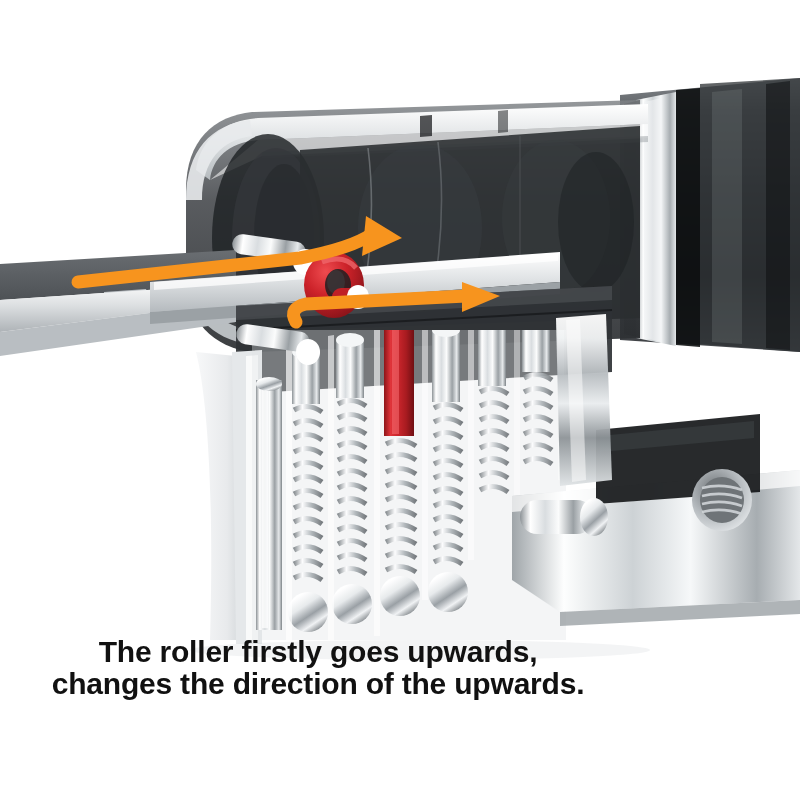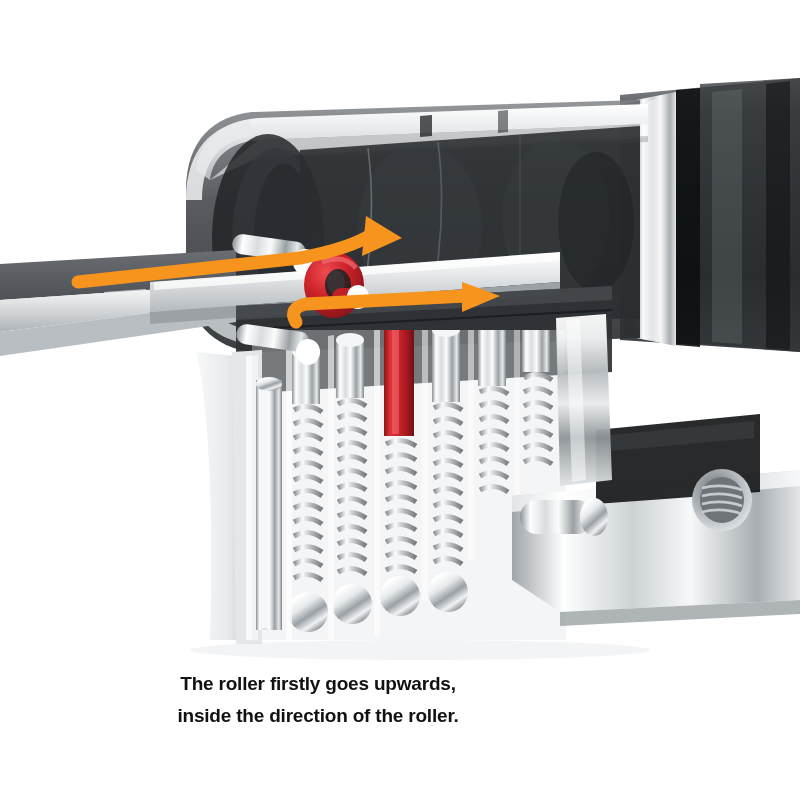--- a/index.html
+++ b/index.html
@@ -18,27 +18,27 @@
   #illustration {
     position:absolute;
     left:0; top:0;
     width:800px; height:660px;
   }
   #illustration svg { display:block; width:800px; height:660px; }
 
   
   #caption {
     position:absolute;
-    left:0; top:668px;
+    left:0; top:636px;
     width:636px;
     text-align:center;
     color:#111111;
     font-family:"Liberation Sans", sans-serif;
     font-weight:bold;
-    font-size:19px;
+    font-size:30px;
     line-height:32px;
     letter-spacing:-0.2px;
   }
   #caption .cl { display:block; white-space:nowrap; }
 </style>
 </head>
 <body>
 
 <div id="stage">
 
@@ -385,16 +385,16 @@
           <path d="M462,282 L500,296 L462,312 Z" fill="#f7941e"></path>
         </g>
       </g>
 
       <ellipse cx="420" cy="650" rx="230" ry="10" fill="#cfd3d6" opacity="0.25"></ellipse>
     </svg>
   </div>
 
   <div id="caption">
     <span class="cl">The roller firstly goes upwards,</span>
-    <span class="cl">inside the direction of the roller.</span>
+    <span class="cl">changes the direction of the upwards.</span>
   </div>
 
 </div>
 
 </body></html>

